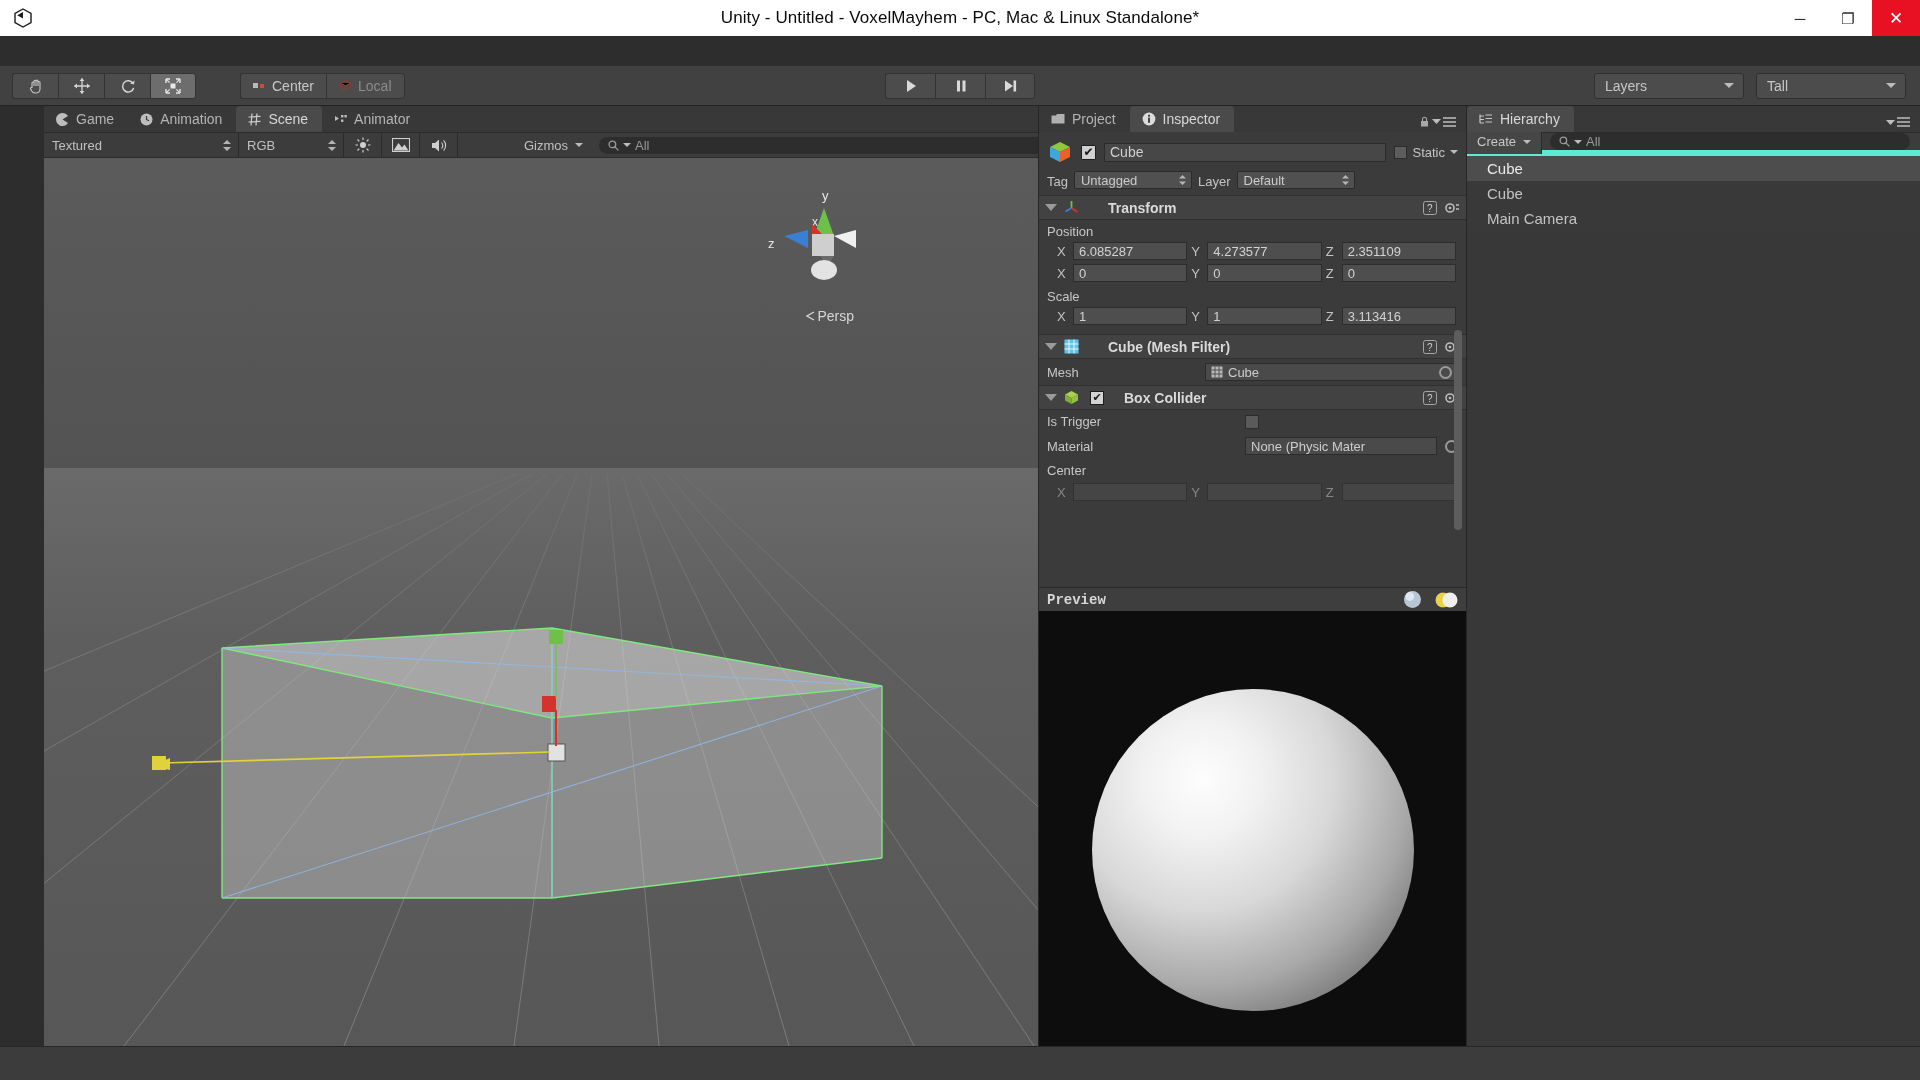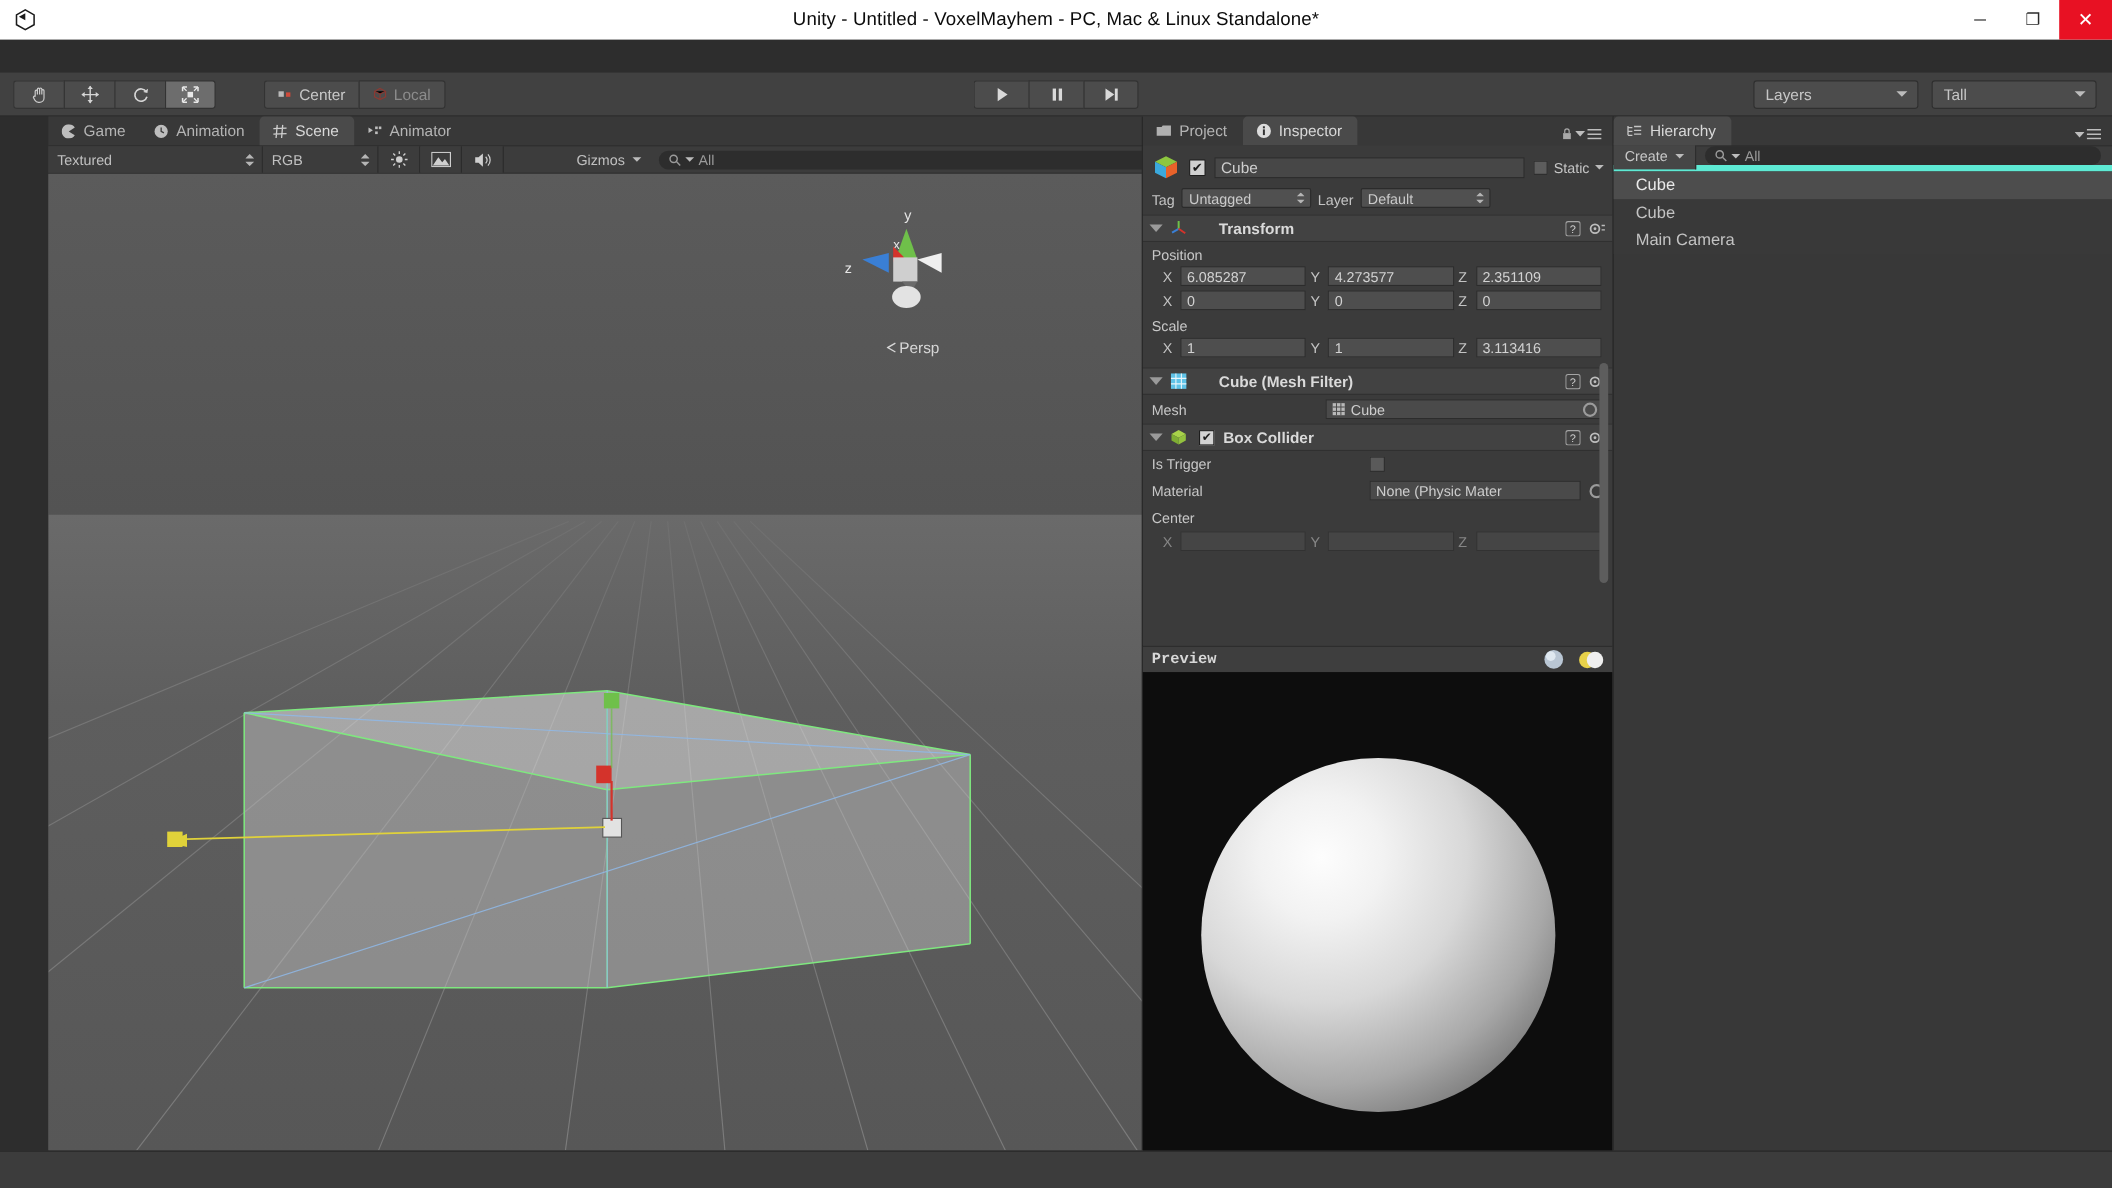--- a/index.html
+++ b/index.html
@@ -677,21 +677,21 @@
       </div>
 
       <div class="comp-header">
         <span class="foldout"></span>
         <svg width="17" height="17" viewBox="0 0 17 17">
           <path d="M8.5 2 L15 5.5 L8.5 9 L2 5.5 Z" fill="#a8d24a"></path>
           <path d="M2 5.5 L8.5 9 L8.5 15 L2 11.5 Z" fill="#7fae33"></path>
           <path d="M15 5.5 L8.5 9 L8.5 15 L15 11.5 Z" fill="#93c13f"></path>
         </svg>
         <span class="box-chk" style="margin-left:4px">✔</span>
-        <span class="comp-title" style="margin-left:2px">Box Collider</span>
+        <span class="comp-title" style="margin-left:14px">Box Collider</span>
         <span class="comp-right">
           <svg width="14" height="14" viewBox="0 0 14 14">
               <rect x="0.5" y="0.5" width="13" height="13" rx="2" fill="none" stroke="#a5a5a5"></rect>
               <text x="4" y="10.5" font-size="10" fill="#cfcfcf" font-family="Liberation Sans, sans-serif">?</text>
             </svg>
           <svg width="16" height="14" viewBox="0 0 16 14">
               <circle cx="6" cy="7" r="4" fill="none" stroke="#bdbdbd" stroke-width="1.6"></circle>
               <circle cx="6" cy="7" r="1.3" fill="#bdbdbd"></circle>
               <path d="M12 4 L15 4 M12 8 L15 8" stroke="#bdbdbd" stroke-width="1.3"></path>
             </svg>

